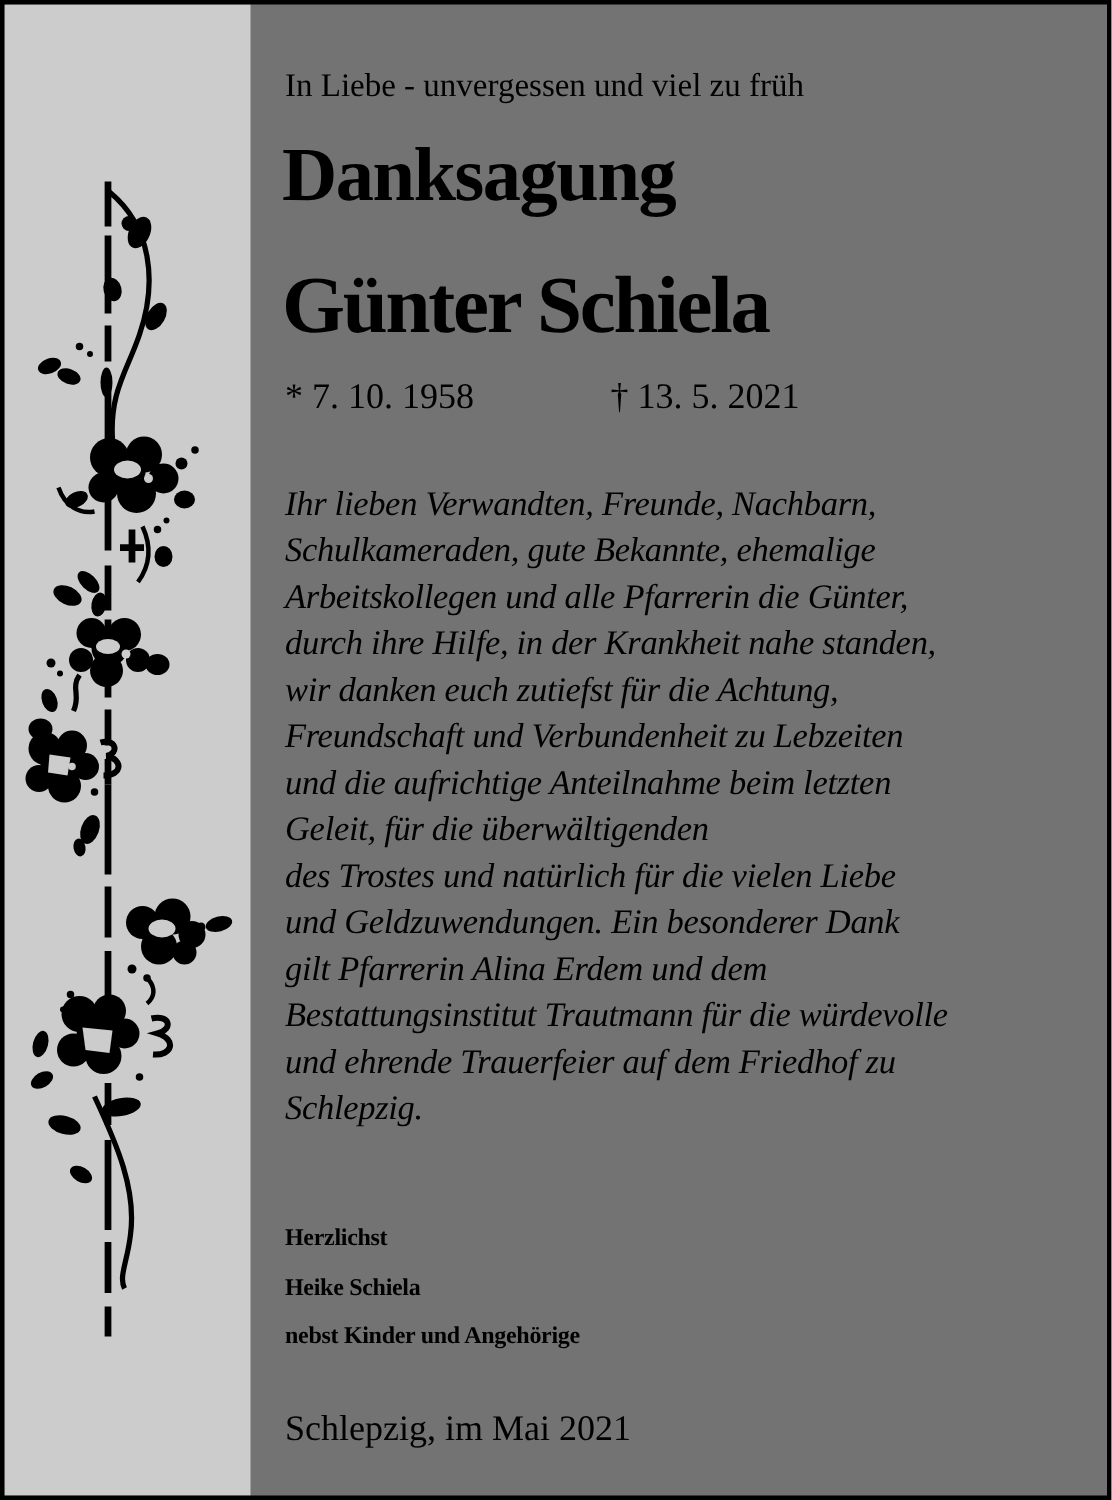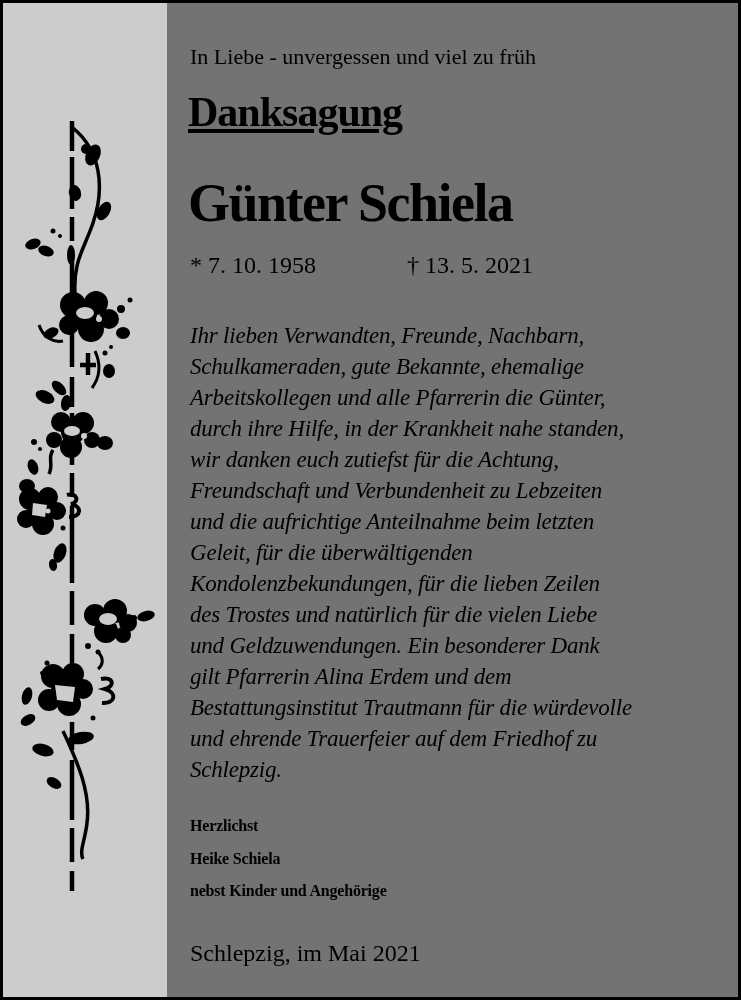--- a/index.html
+++ b/index.html
@@ -14,21 +14,21 @@
     overflow:hidden;
   }
   .panel-left{
     position:absolute;left:0;top:0;
     width:164px;height:994px;
     background:#cccccc;
   }
   .panel-left svg{display:block;width:164px;height:994px;}
   .txt{position:absolute;white-space:nowrap;}
   .pre-title{left:187px;top:41px;font-size:22px;}
-  .title{left:185px;top:85px;font-size:42px;font-weight:bold;letter-spacing:-1px;margin:0;text-decoration:underline;}
+  .title{left:185px;top:85px;font-size:51px;font-weight:bold;letter-spacing:-1px;margin:0;}
   .name{left:185px;top:171px;font-size:54px;font-weight:bold;letter-spacing:-1.5px;margin:0;line-height:1.1;}
   .dates{left:187px;top:249px;font-size:24px;}
   .dates .birth{display:inline-block;width:217px;}
   .body-text{left:187px;top:317px;font-size:23px;line-height:31px;letter-spacing:-0.2px;font-style:italic;}
   .closing{left:187px;top:807px;font-size:16px;font-weight:bold;line-height:32.5px;letter-spacing:-0.2px;}
   .place-date{left:187px;top:937px;font-size:24px;}
 </style>
 </head>
 <body>
 
@@ -152,21 +152,20 @@
 
   <div class="txt body-text">
     <div>Ihr lieben Verwandten, Freunde, Nachbarn,</div>
     <div>Schulkameraden, gute Bekannte, ehemalige</div>
     <div>Arbeitskollegen und alle Pfarrerin die Günter,</div>
     <div>durch ihre Hilfe, in der Krankheit nahe standen,</div>
     <div>wir danken euch zutiefst für die Achtung,</div>
     <div>Freundschaft und Verbundenheit zu Lebzeiten</div>
     <div>und die aufrichtige Anteilnahme beim letzten</div>
     <div>Geleit, für die überwältigenden</div>
-    <div>Kondolenzbekundungen, für die lieben Zeilen</div>
     <div>des Trostes und natürlich für die vielen Liebe</div>
     <div>und Geldzuwendungen. Ein besonderer Dank</div>
     <div>gilt Pfarrerin Alina Erdem und dem</div>
     <div>Bestattungsinstitut Trautmann für die würdevolle</div>
     <div>und ehrende Trauerfeier auf dem Friedhof zu</div>
     <div>Schlepzig.</div>
   </div>
 
   <div class="txt closing">
     <div>Herzlichst</div>

